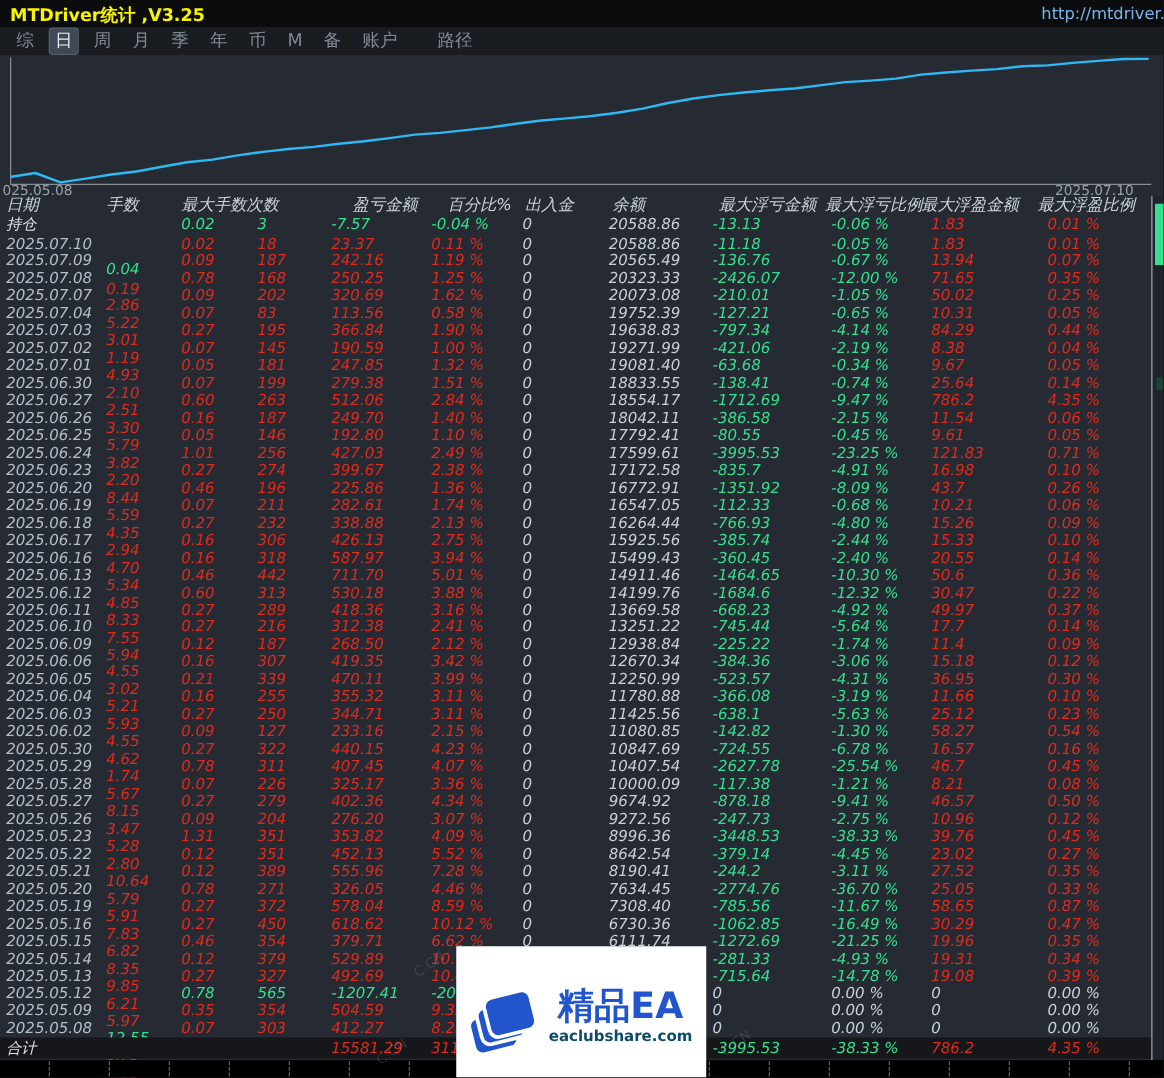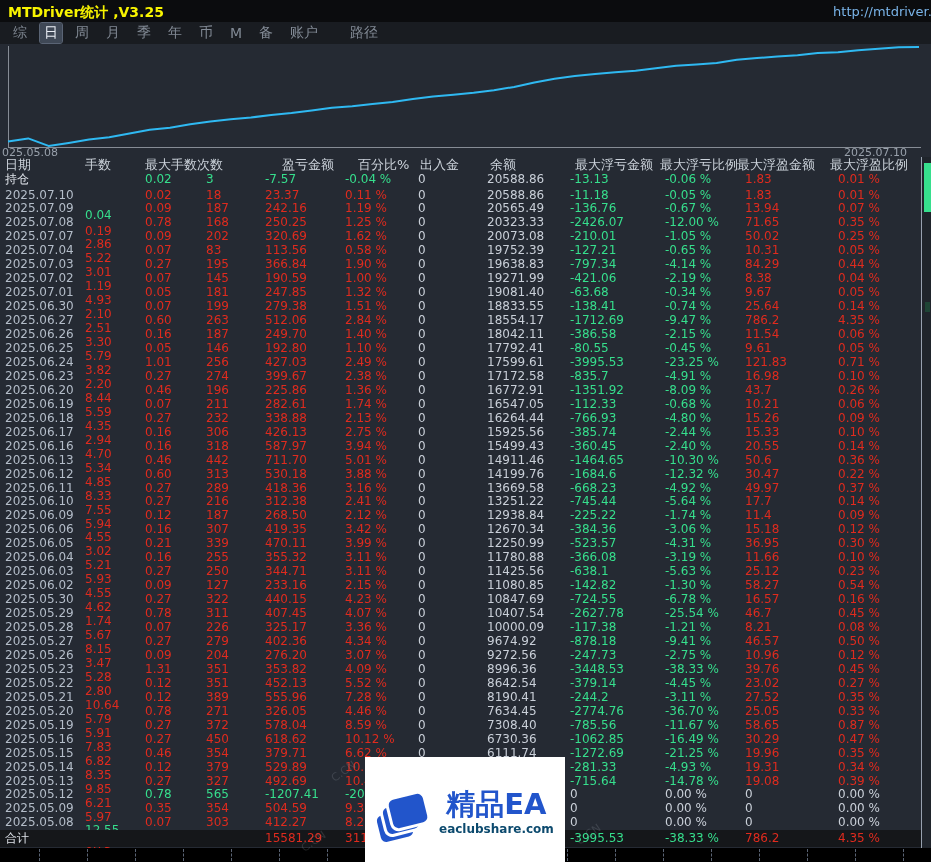--- a/index.html
+++ b/index.html
@@ -13,21 +13,21 @@
   #menubar{position:absolute;left:0;top:22px;width:931px;height:22px;background:#191c21;
            display:flex;align-items:center;}
   .menu-item{color:#828a95;font-size:14px;padding:1px 4px;margin-left:9px;white-space:nowrap;cursor:default;}
   .menu-item.sel{background:#3f4856;color:#e8ecf3;border-radius:2px;outline:1px solid #5a6475;}
   .menu-item.path{margin-left:24px;}
   
   #chart{position:absolute;left:0;top:44px;width:931px;height:113px;}
   .axis-label{position:absolute;top:146px;font-size:11px;color:#98a0ab;white-space:nowrap;}
   #axis-left{left:2px;} #axis-right{left:844px;}
   
-  #table{position:absolute;left:0;top:157px;width:904px;}
+  #table{position:absolute;left:0;top:157px;width:904px;font-style:italic;}
   .trow{position:relative;height:13.96px;line-height:13.96px;font-size:12px;}
   .trow.hdr{height:15px;line-height:15px;font-size:13px;color:#ccd3db;}
   .trow.pos{height:16.5px;line-height:15px;}
   .trow.total{height:17px;line-height:16px;background:#15171a;width:921px;padding-left:24px;}
   .cell{position:absolute;white-space:nowrap;}
   .hcell{position:absolute;white-space:nowrap;}
   .c0{left:5px;} .c1{left:85px;margin-top:36px;} .c2{left:145px;} .c3{left:206px;} .c4{left:265px;}
   .c5{left:345px;} .c6{left:418px;} .c7{left:487px;} .c8{left:570px;} .c9{left:665px;}
   .c10{left:745px;} .c11{left:838px;}
   .date{color:#b4bdc9;} .r{color:#df2b1e;} .g{color:#36df8d;} .w{color:#c9cfd8;} .lbl{color:#dfe3ea;}

